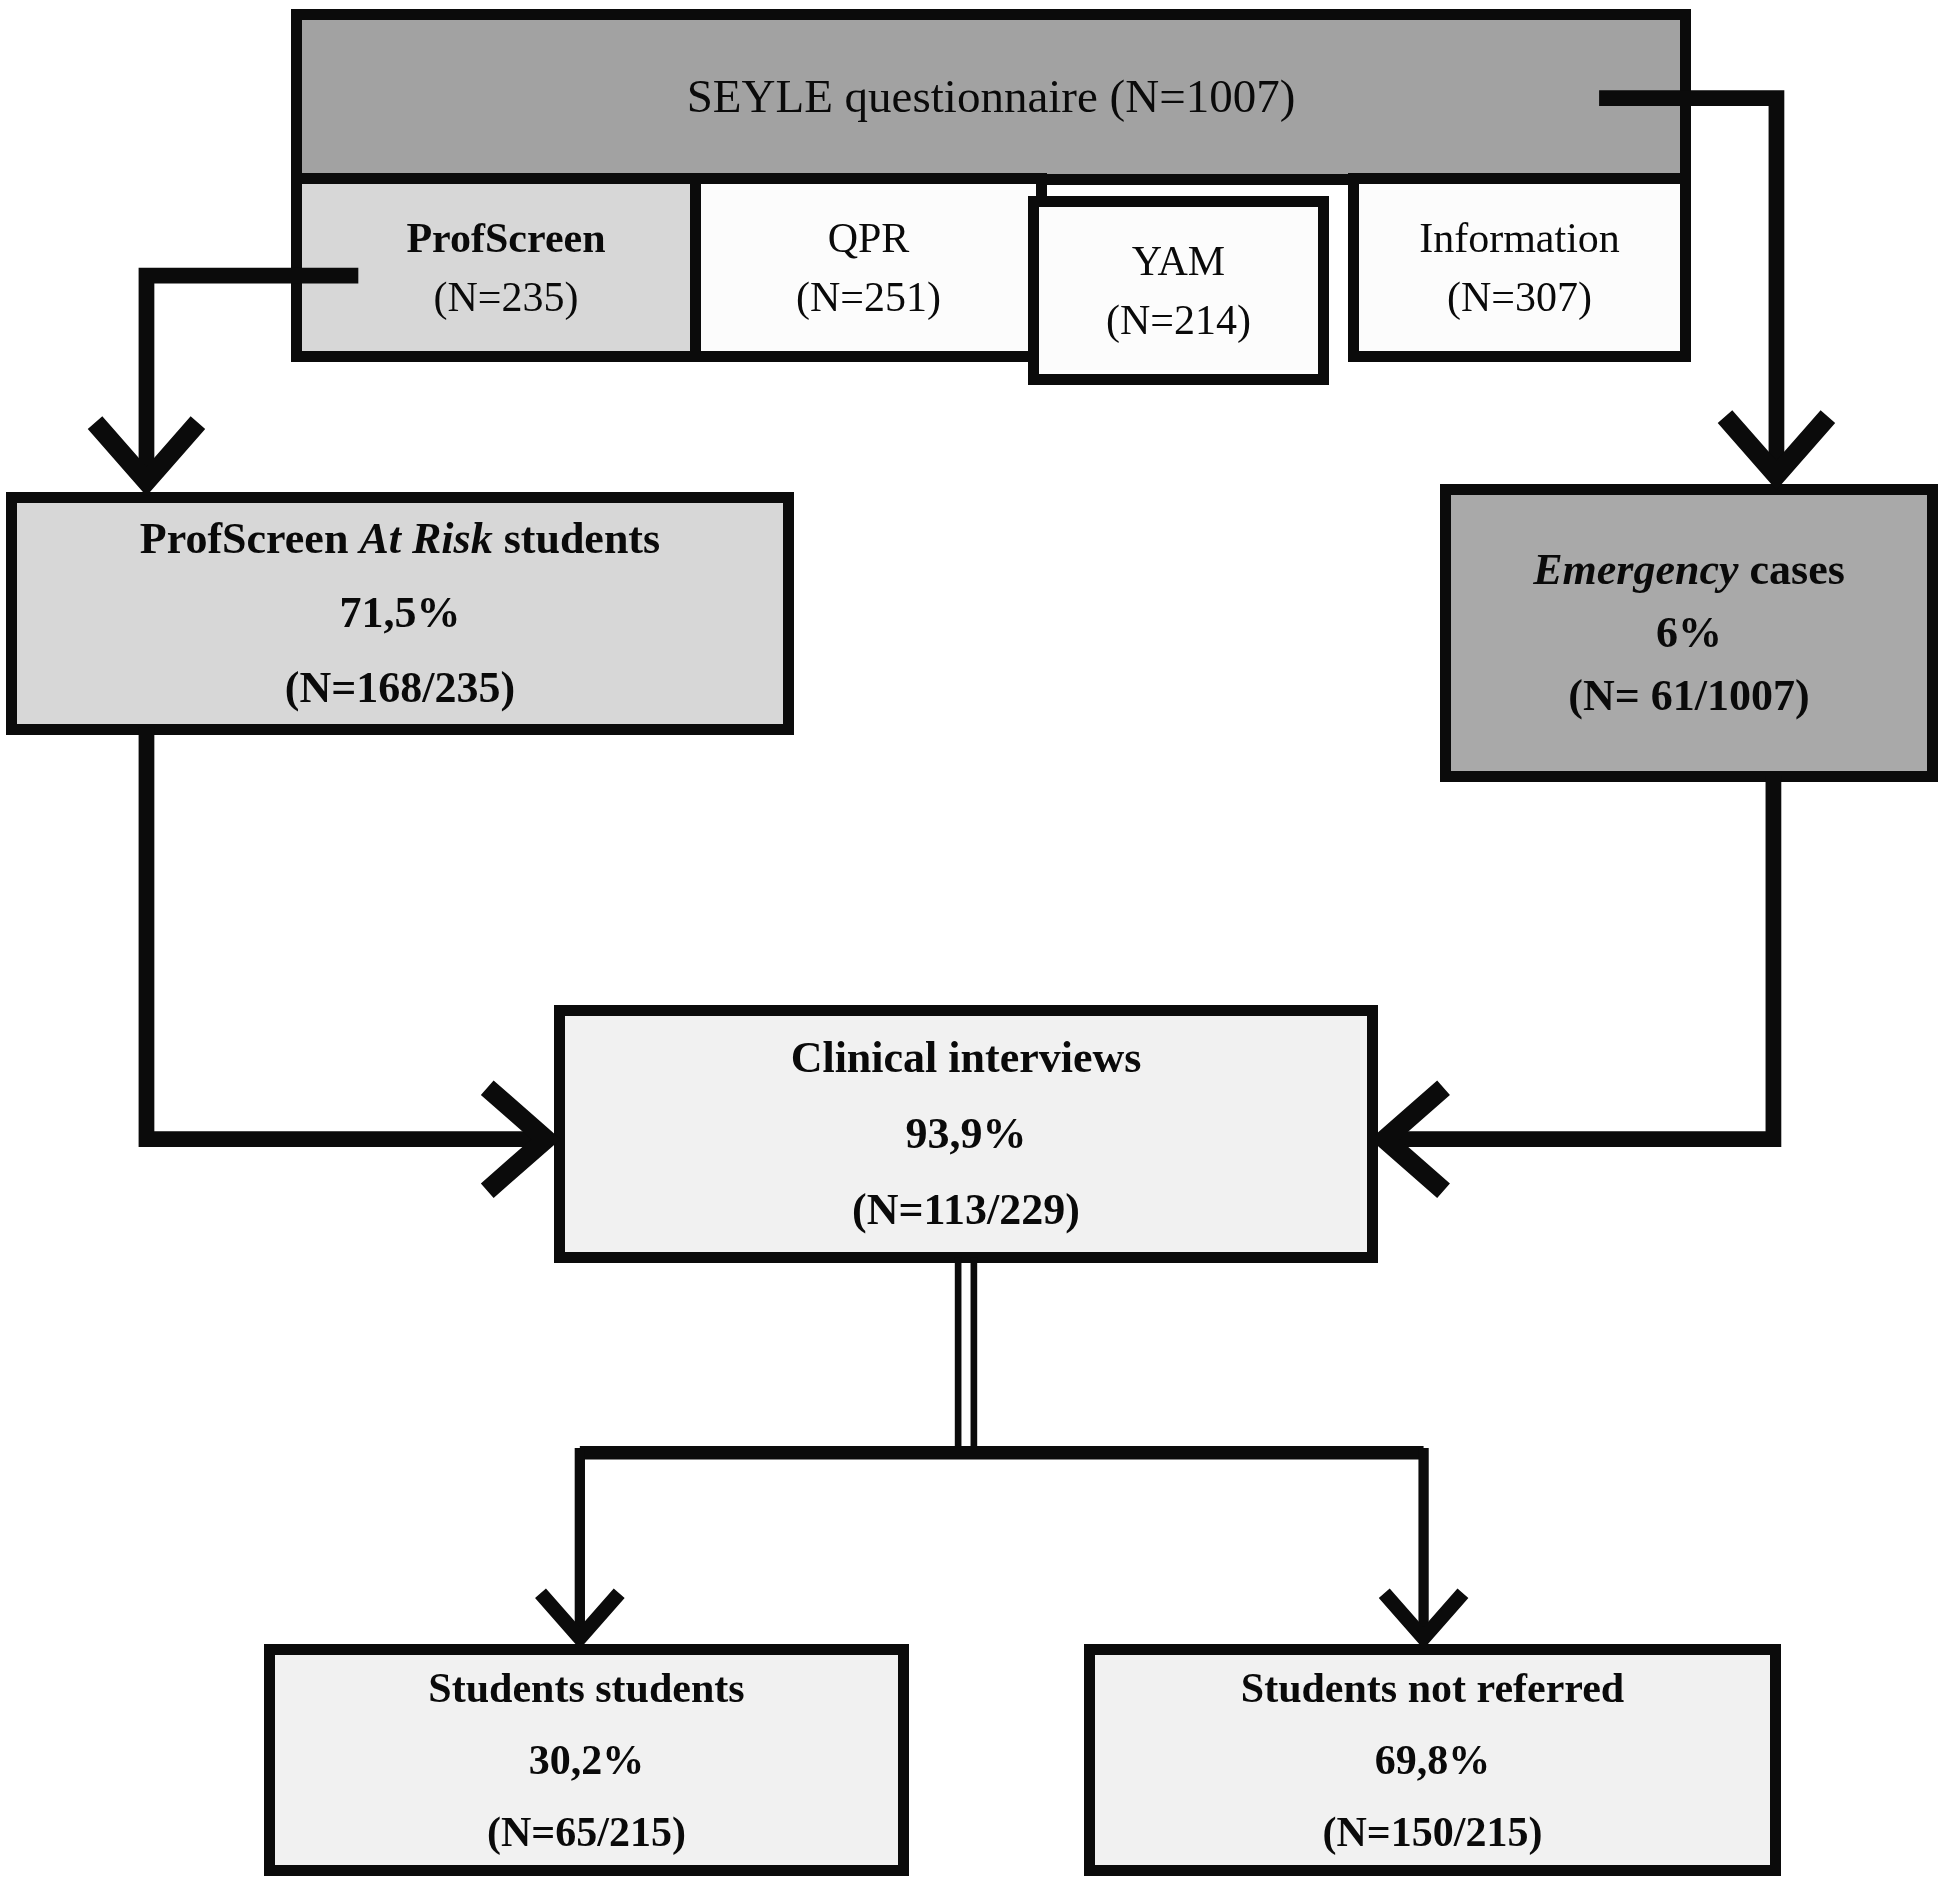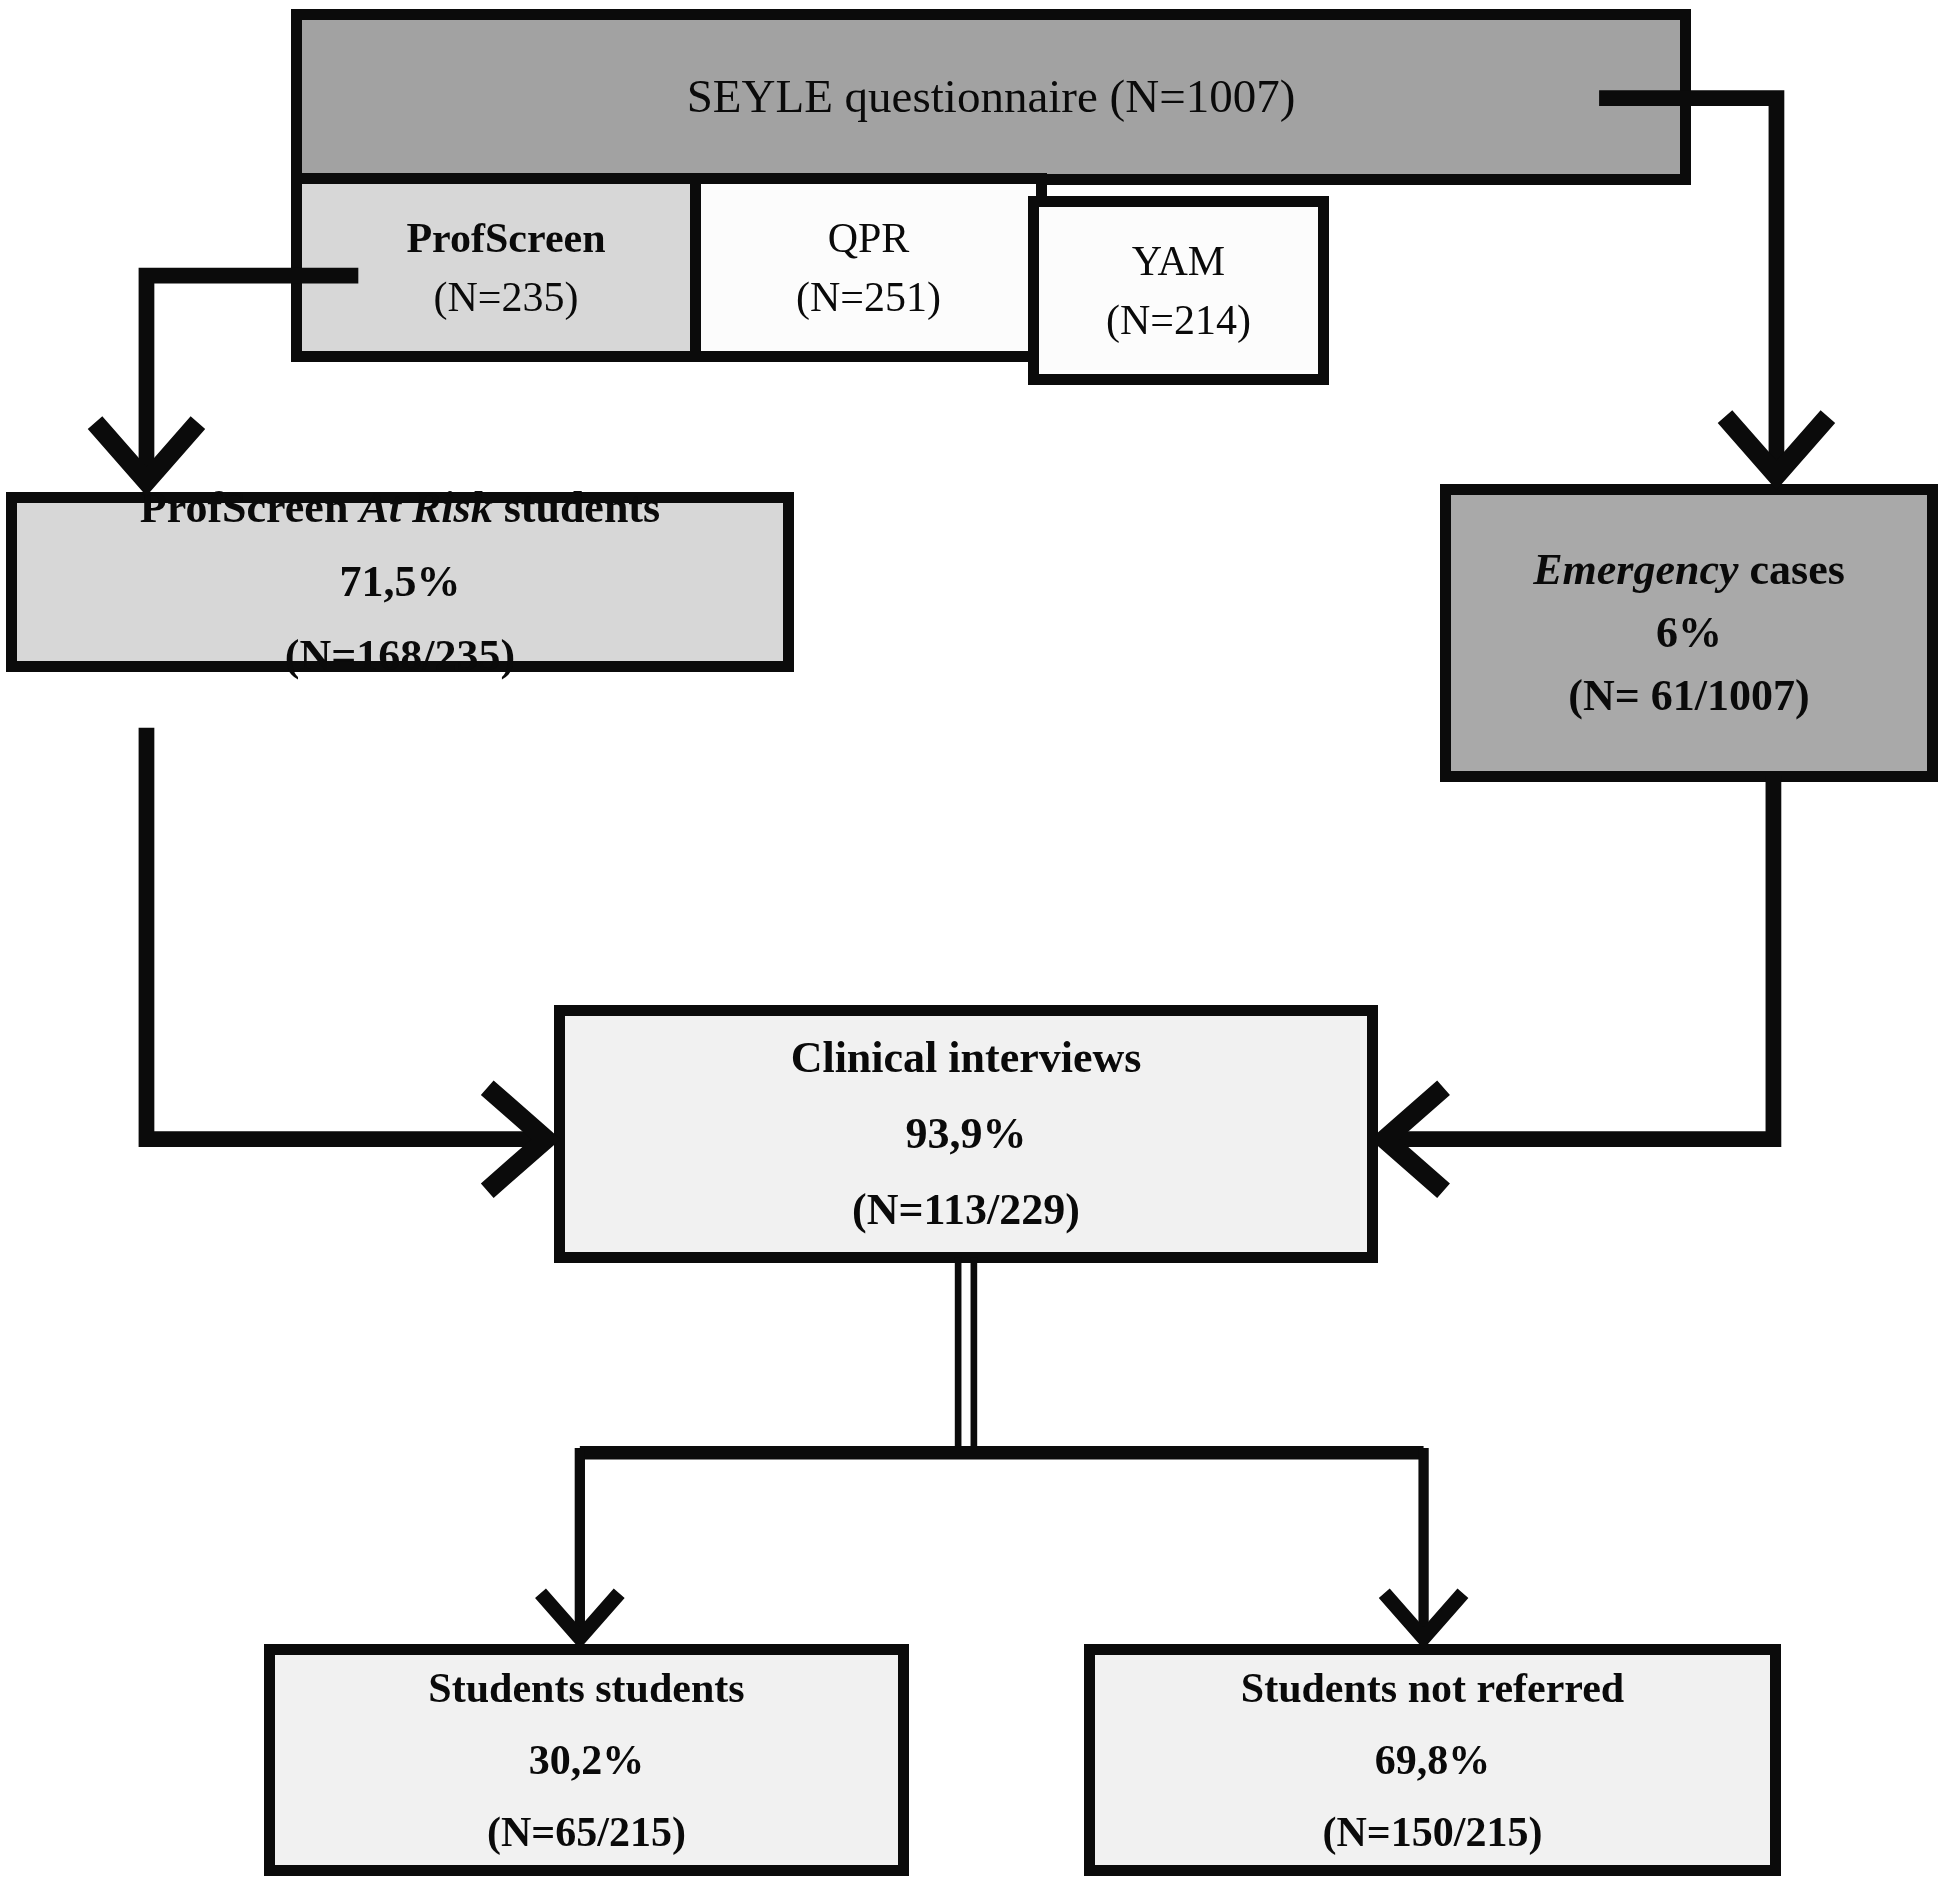--- a/index.html
+++ b/index.html
@@ -41,21 +41,21 @@
     font-size:42px;font-weight:400;
     gap:15.7px;
   }
   .cell-profscreen{left:291px;width:430px;background:var(--highlight-fill);}
   .cell-profscreen .cname{font-weight:700;}
   .cell-qpr{left:690px;width:357px;}
   .cell-yam{left:1028px;width:301px;margin-top:23px;}
   .cell-information{left:1348px;width:343px;}
   
   .at-risk{
-    left:6px;top:492px;width:788px;height:180px;
+    left:6px;top:492px;width:788px;height:243px;
     background:var(--highlight-fill);
     font-size:44px;font-weight:700;gap:28px;
   }
   .emergency{
     left:1440px;top:484px;width:498px;height:298px;
     background:var(--emergency-fill);
     font-size:44px;font-weight:700;gap:17px;
   }
   .clinical{
     left:554px;top:1005px;width:824px;height:258px;
@@ -98,20 +98,24 @@
     <div class="bline cname">ProfScreen</div>
     <div class="bline">(N=235)</div>
   </div>
   <div class="box cell cell-qpr">
     <div class="bline cname">QPR</div>
     <div class="bline">(N=251)</div>
   </div>
   <div class="box cell cell-yam">
     <div class="bline cname">YAM</div>
     <div class="bline">(N=214)</div>
+  </div>
+  <div class="box cell cell-information">
+    <div class="bline cname">Information</div>
+    <div class="bline">(N=307)</div>
   </div>
 
   <div class="box at-risk">
     <div class="bline"><span>ProfScreen </span><em>At Risk</em><span> students</span></div>
     <div class="bline">71,5%</div>
     <div class="bline">(N=168/235)</div>
   </div>
 
   <div class="box emergency">
     <div class="bline"><em>Emergency</em><span> cases</span></div>

